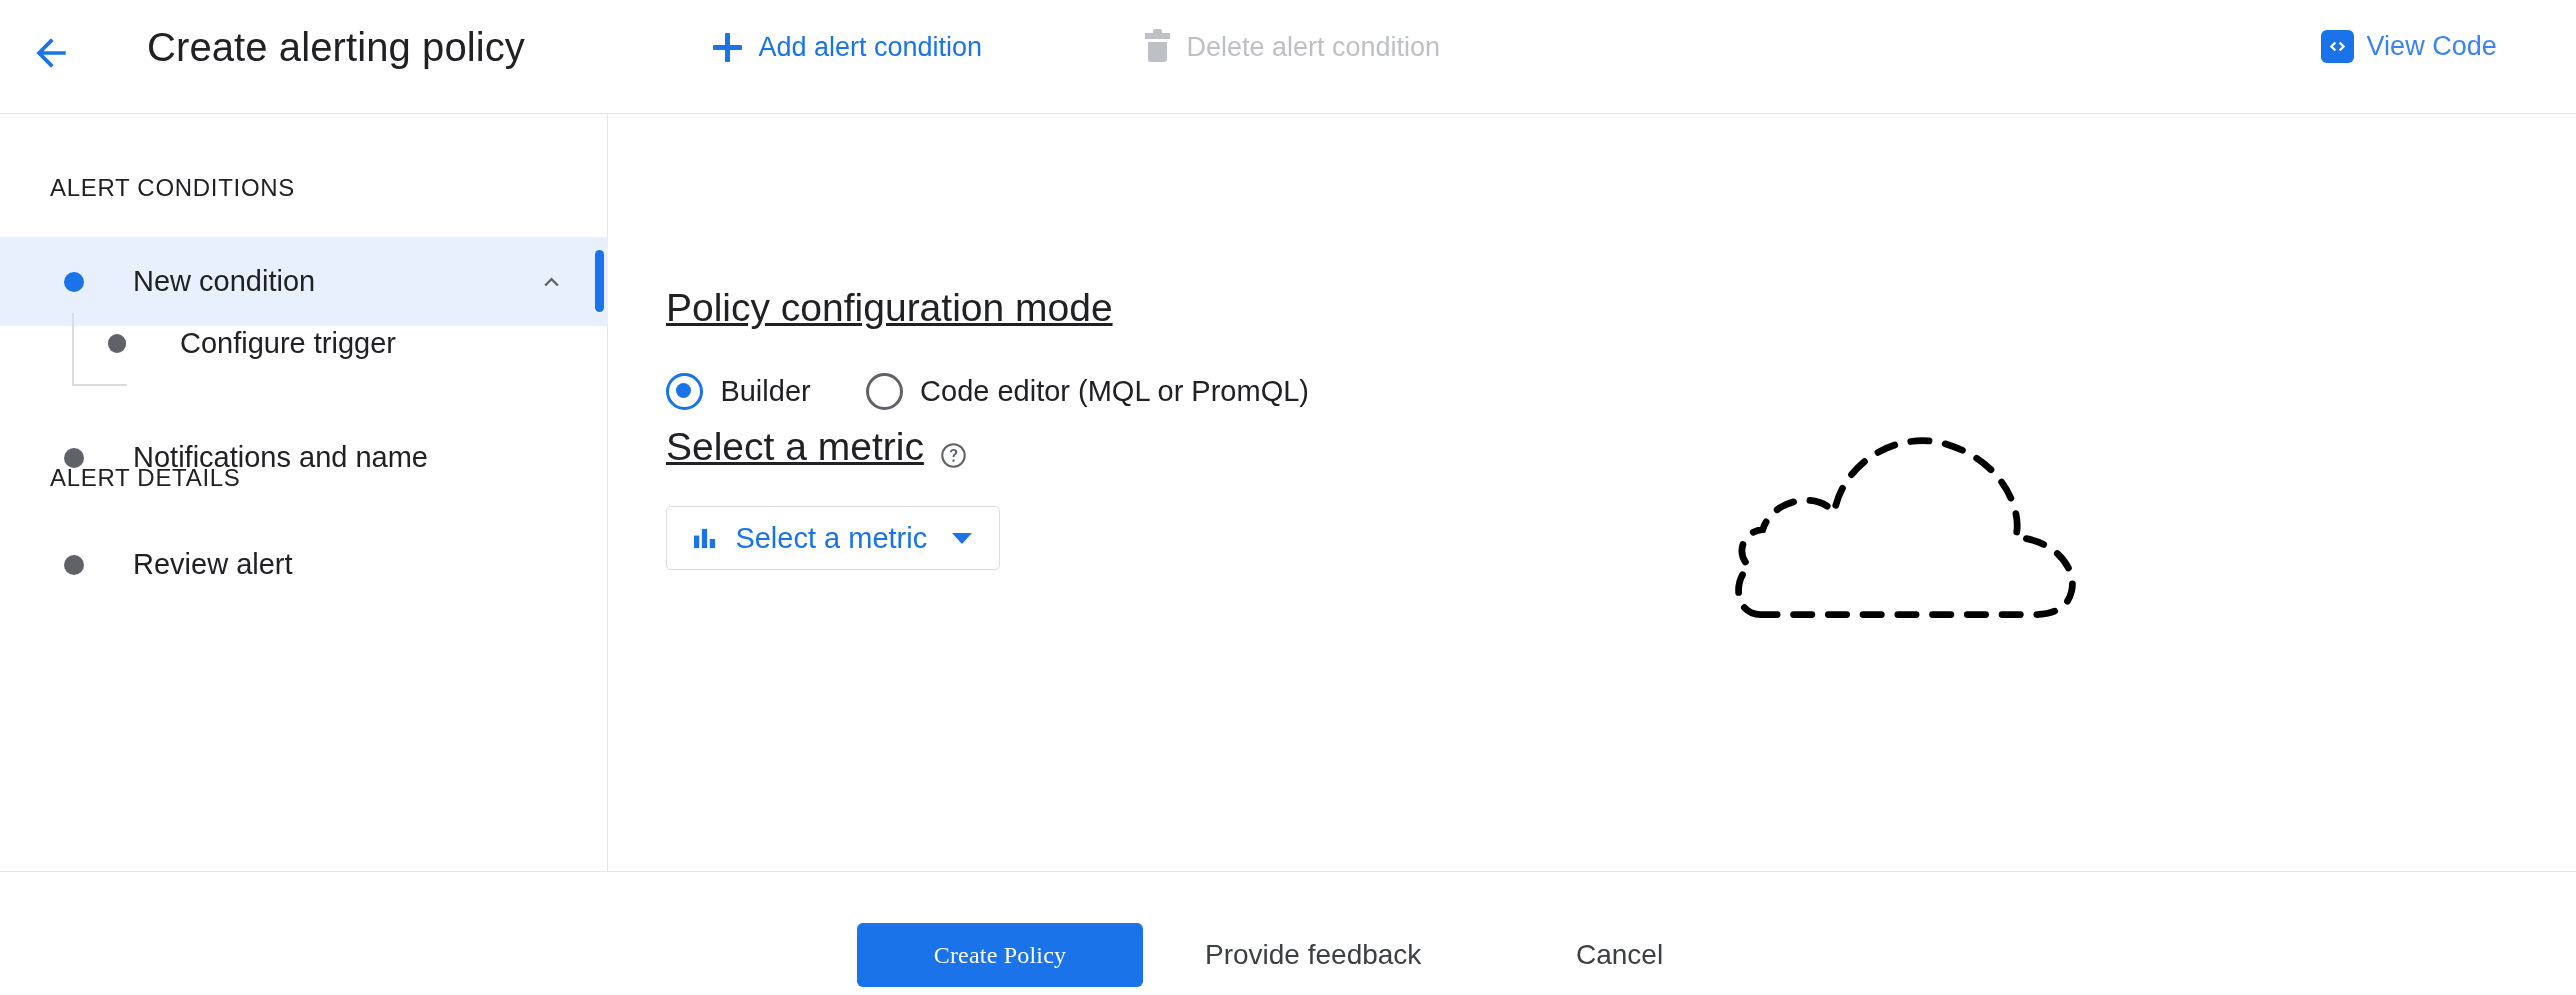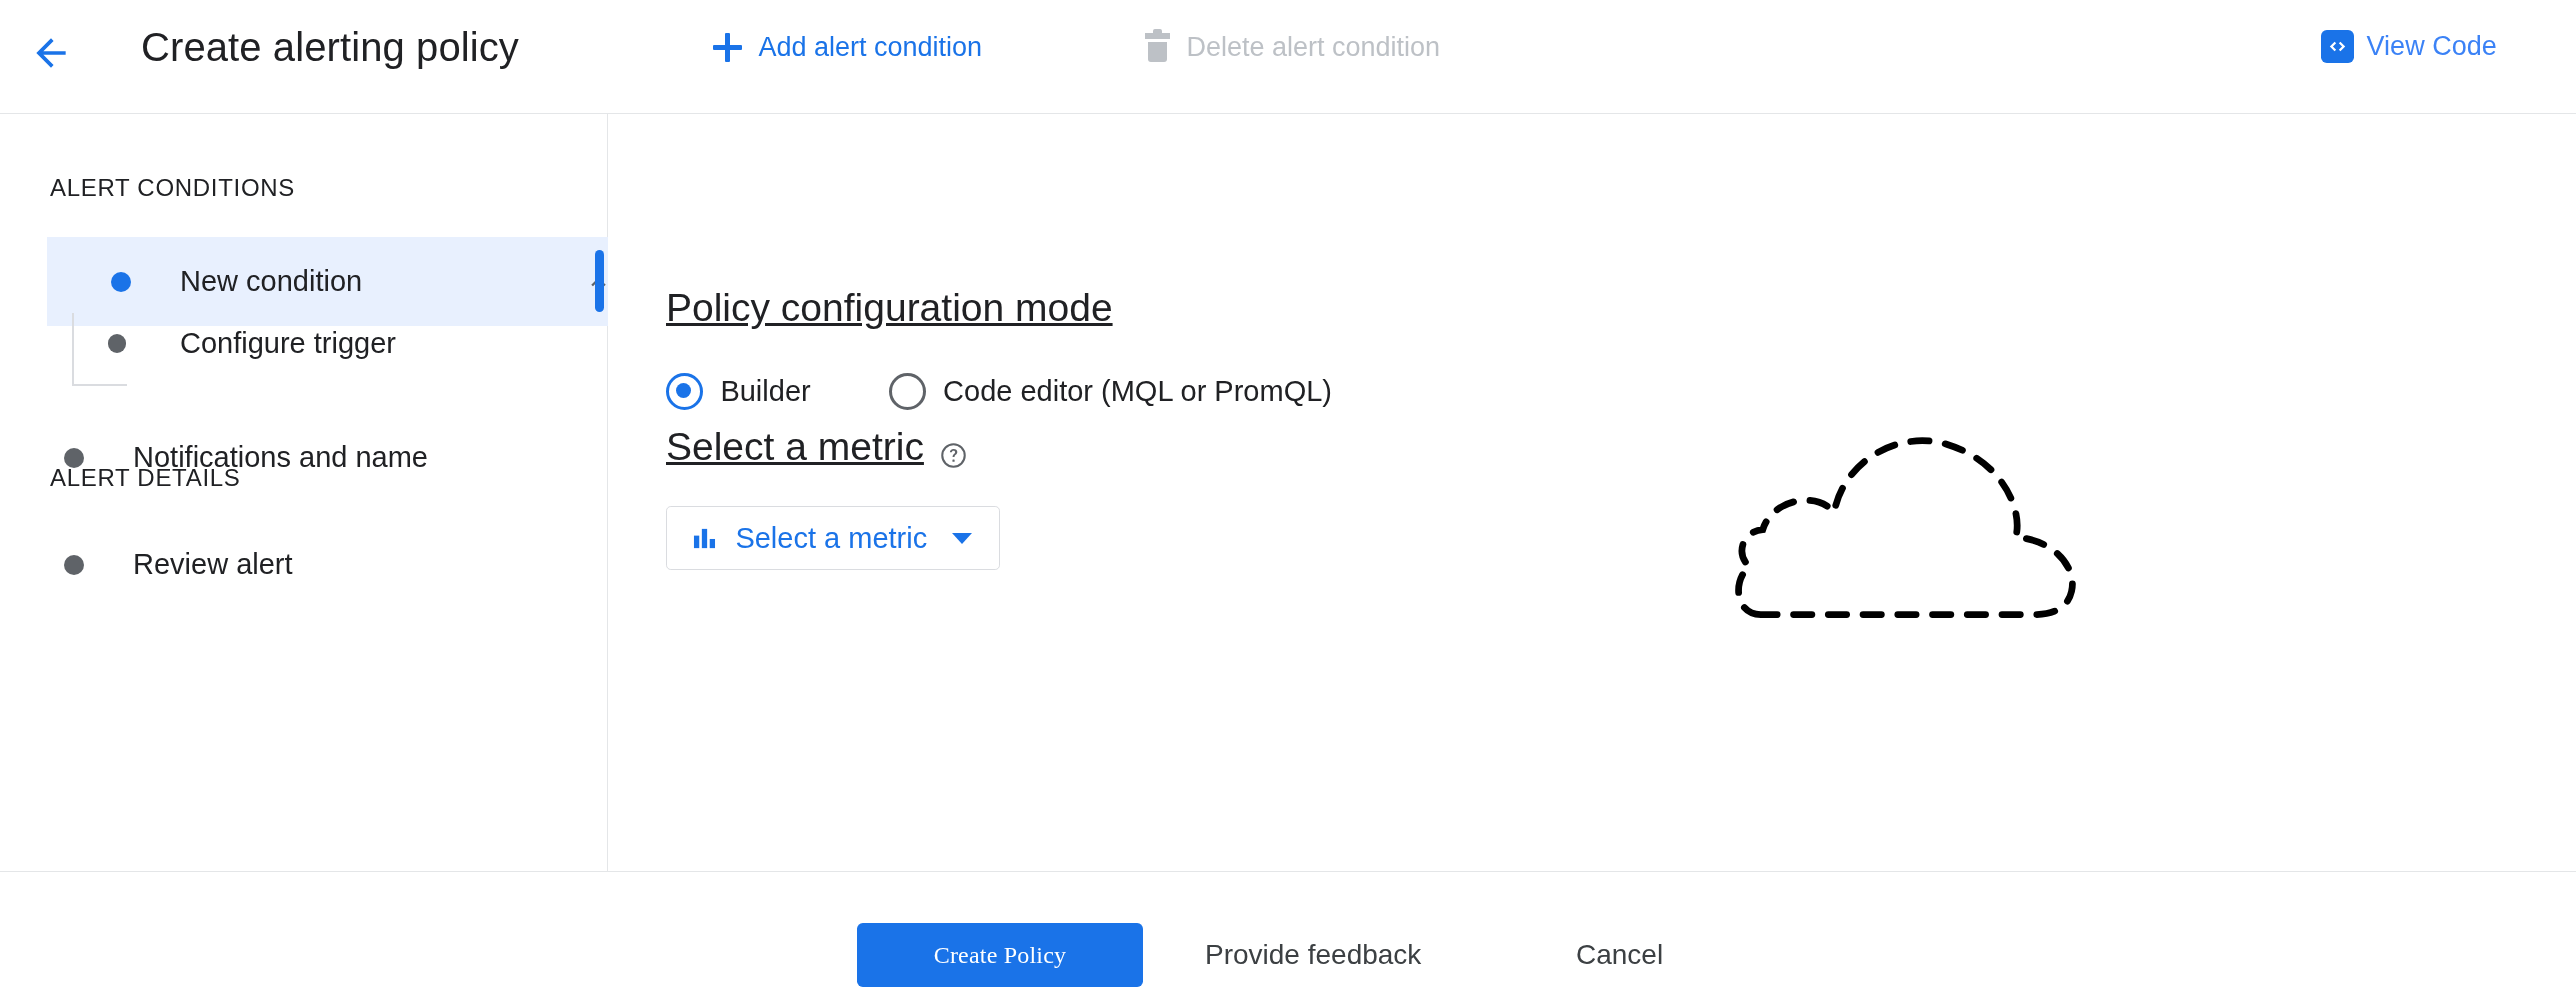--- a/index.html
+++ b/index.html
@@ -30,21 +30,21 @@
   }
   .back-btn {
     position: absolute;
     left: 29px; top: 31px;
     width: 44px; height: 44px;
     display: flex; align-items: center; justify-content: center;
     cursor: pointer;
   }
   .page-title {
     position: absolute;
-    left: 141px;
+    left: 147px;
     top: 25px;
     font-size: 40px;
     font-weight: 400;
     color: #202124;
     letter-spacing: 0.1px;
     white-space: nowrap;
   }
   .hdr-action {
     position: absolute;
     display: flex;
@@ -146,21 +146,21 @@
   .nav-row {
     position: absolute;
     left: 0;
     width: 608px;
     height: 89px;
     display: flex;
     align-items: center;
     cursor: pointer;
     box-sizing: border-box;
   }
-  .nav-row.selected { background: #e8f0fe; margin-left: 47px; }
+  .nav-row.selected { background: #e8f0fe; }
   .nav-dot {
     position: absolute;
     width: 20px; height: 20px;
     border-radius: 50%;
     background: #5f6368;
   }
   .nav-dot.active { background: #1a73e8; }
   .nav-text {
     position: absolute;
     font-size: 29px;
@@ -238,21 +238,21 @@
     flex: 0 0 auto;
     margin-top: 5.8px;
   }
 
   .radio-group {
     position: absolute;
     left: 58px;
     top: 259px;
     display: flex;
     align-items: flex-end;
-    gap: 78px;
+    gap: 55px;
   }
   .radio-opt {
     display: flex;
     align-items: center;
     gap: 17.4px;
     cursor: pointer;
     white-space: nowrap;
   }
   .radio-circle {
     width: 37px; height: 37px;

